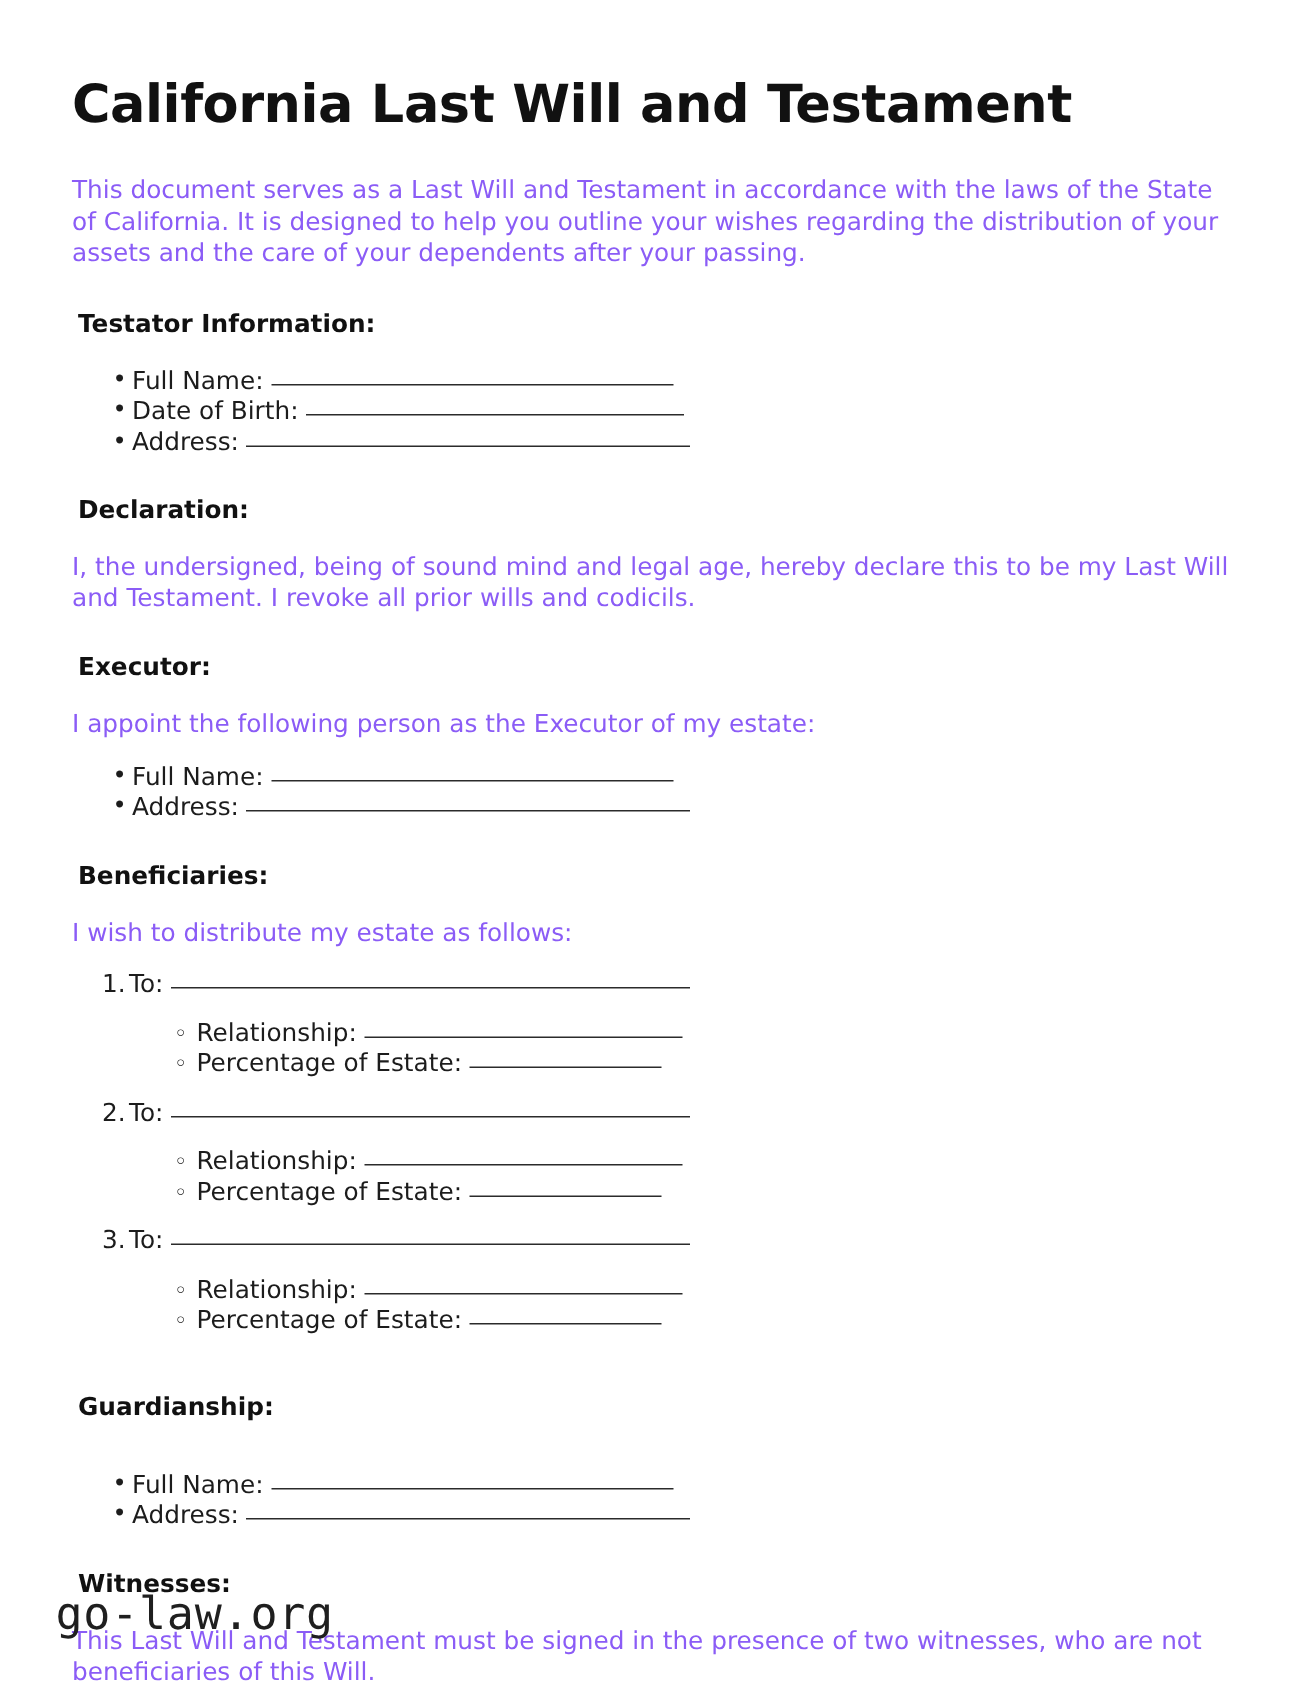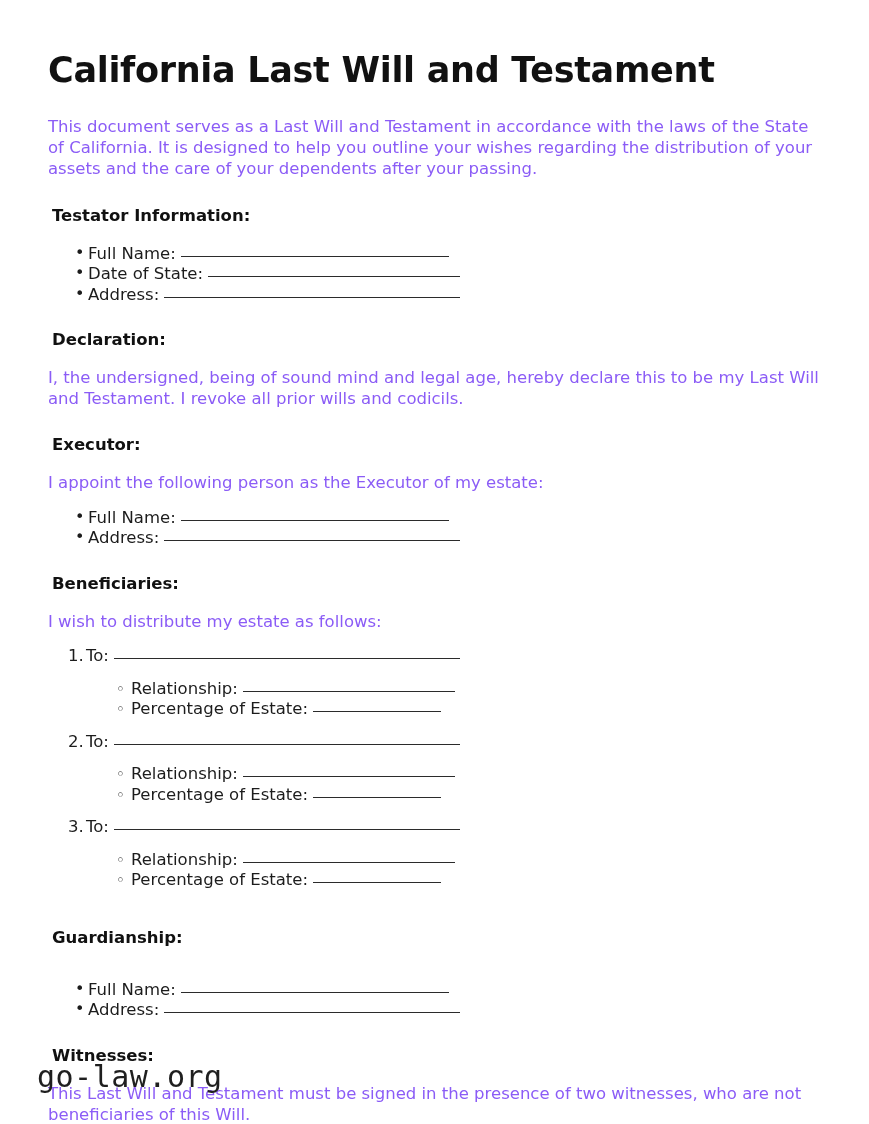--- a/index.html
+++ b/index.html
@@ -170,21 +170,21 @@
     <h1 class="doc-title">California Last Will and Testament</h1>
 
     <p class="para">This document serves as a Last Will and Testament in accordance with the laws of the State of California. It is designed to help you outline your wishes regarding the distribution of your assets and the care of your dependents after your passing.</p>
 
     <div class="gap-intro"></div>
 
     <h2 class="section-heading">Testator Information:</h2>
     <div class="gap-h-after"></div>
     <ul class="bullets">
       <li><span>Full Name:</span><span class="blank w-long"></span></li>
-      <li><span>Date of State:</span><span class="blank w-dob"></span></li>
+      <li><span>Date of Birth:</span><span class="blank w-dob"></span></li>
       <li><span>Address:</span><span class="blank w-addr"></span></li>
     </ul>
 
     <div class="gap-before-h"></div>
 
     <h2 class="section-heading">Declaration:</h2>
     <div class="gap-h-after"></div>
     <p class="para">I, the undersigned, being of sound mind and legal age, hereby declare this to be my Last Will and Testament. I revoke all prior wills and codicils.</p>
 
     <div class="gap-before-h"></div>

